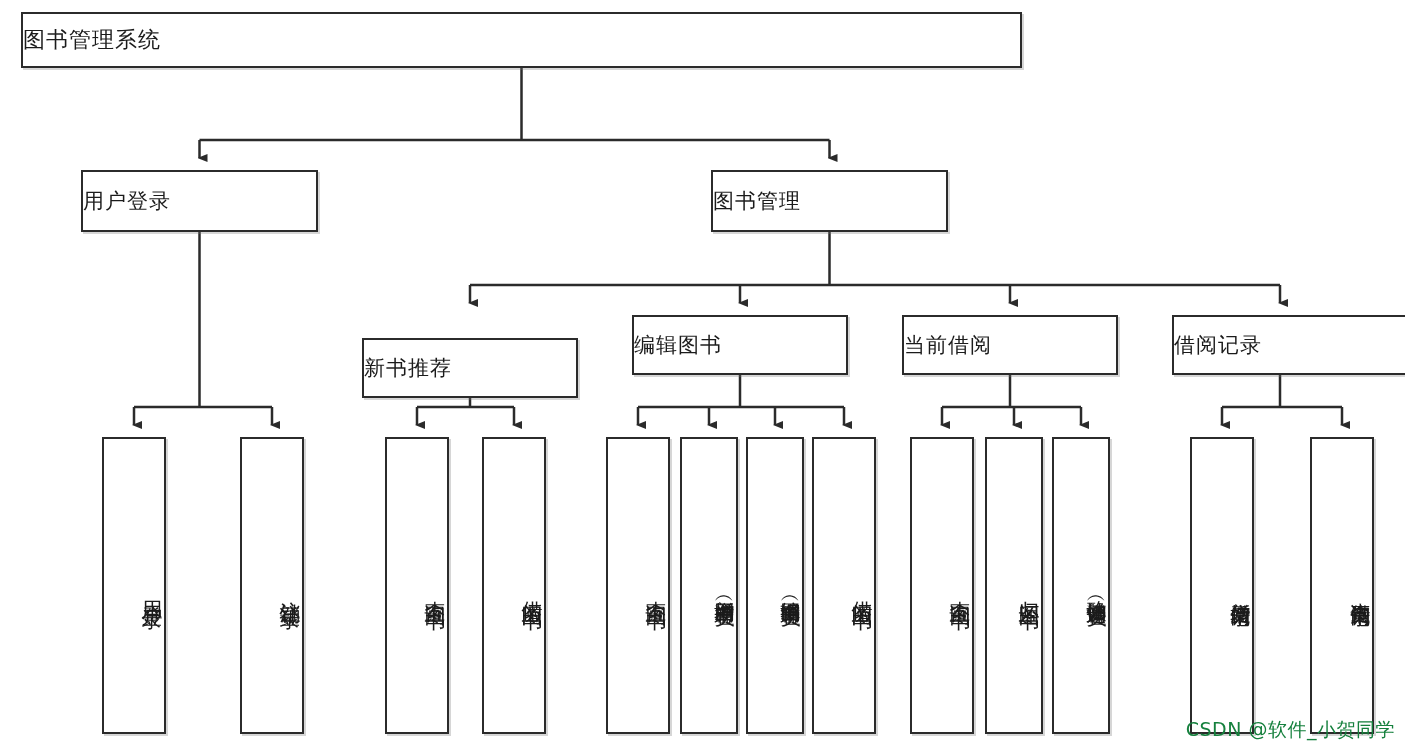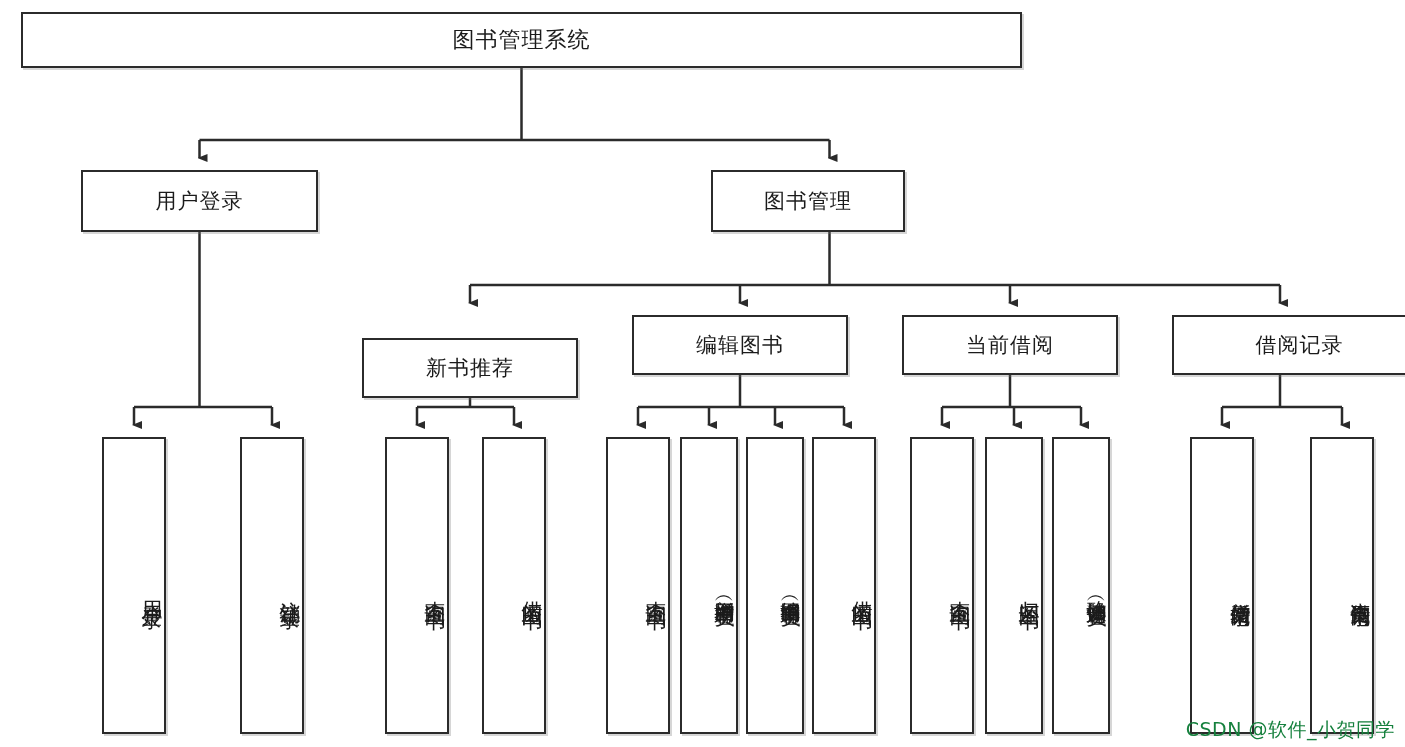--- a/index.html
+++ b/index.html
@@ -21,21 +21,20 @@
     width:1405px;height:747px;
     pointer-events:none;
   }
   .node{
     position:absolute;
     box-sizing:border-box;
     background:#ffffff;
     border:2px solid #2b2b2b;
     display:flex;
     align-items:center;
-    justify-content:center;
     text-align:center;
     color:#1b1b1b;
     line-height:1.18;
     box-shadow:2px 2px 0 rgba(120,120,120,.30);
     z-index:2;
   }
   .node.h{           
     writing-mode:horizontal-tb;
     font-size:21px;
     letter-spacing:1px;
@@ -103,21 +102,21 @@
       </g>
   </svg>
 
   <div id="node-layer">
       <div class="node h root" style="left: 21px; top: 12px; width: 1001px; height: 56px;">
         <span>图书管理系统</span>
       </div>
       <div class="node h" style="left: 81px; top: 170px; width: 237px; height: 62px;">
         <span>用户登录</span>
       </div>
-      <div class="node h" style="left: 711px; top: 170px; width: 194px; height: 62px;">
+      <div class="node h" style="left: 711px; top: 170px; width: 237px; height: 62px;">
         <span>图书管理</span>
       </div>
       <div class="node h" style="left: 362px; top: 315px; width: 216px; height: 60px; margin-top: 23px;">
         <span>新书推荐</span>
       </div>
       <div class="node h" style="left: 632px; top: 315px; width: 216px; height: 60px;">
         <span>编辑图书</span>
       </div>
       <div class="node h" style="left: 902px; top: 315px; width: 216px; height: 60px;">
         <span>当前借阅</span>

